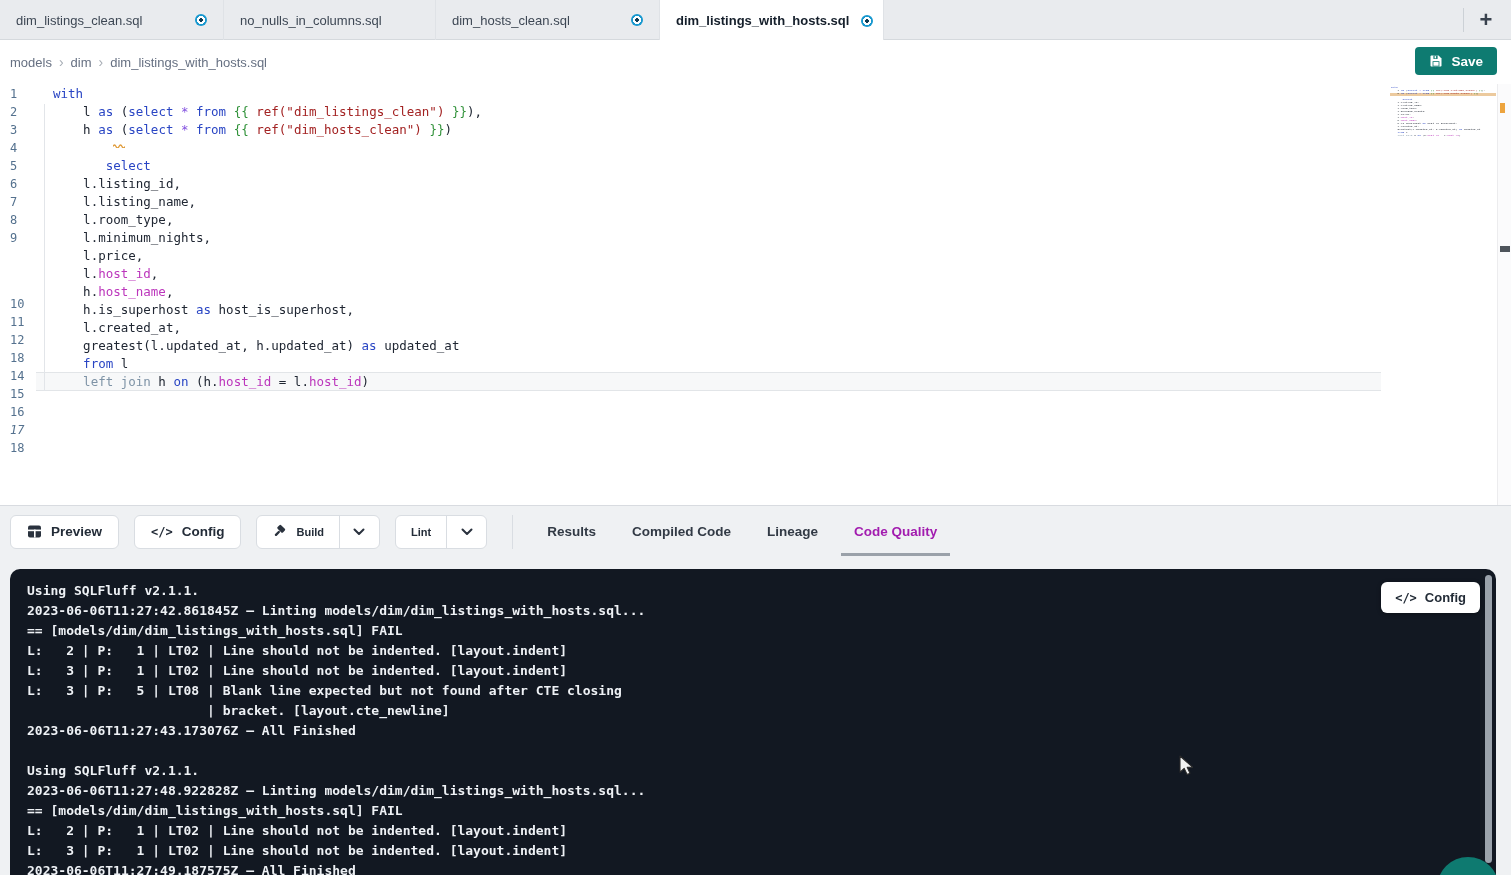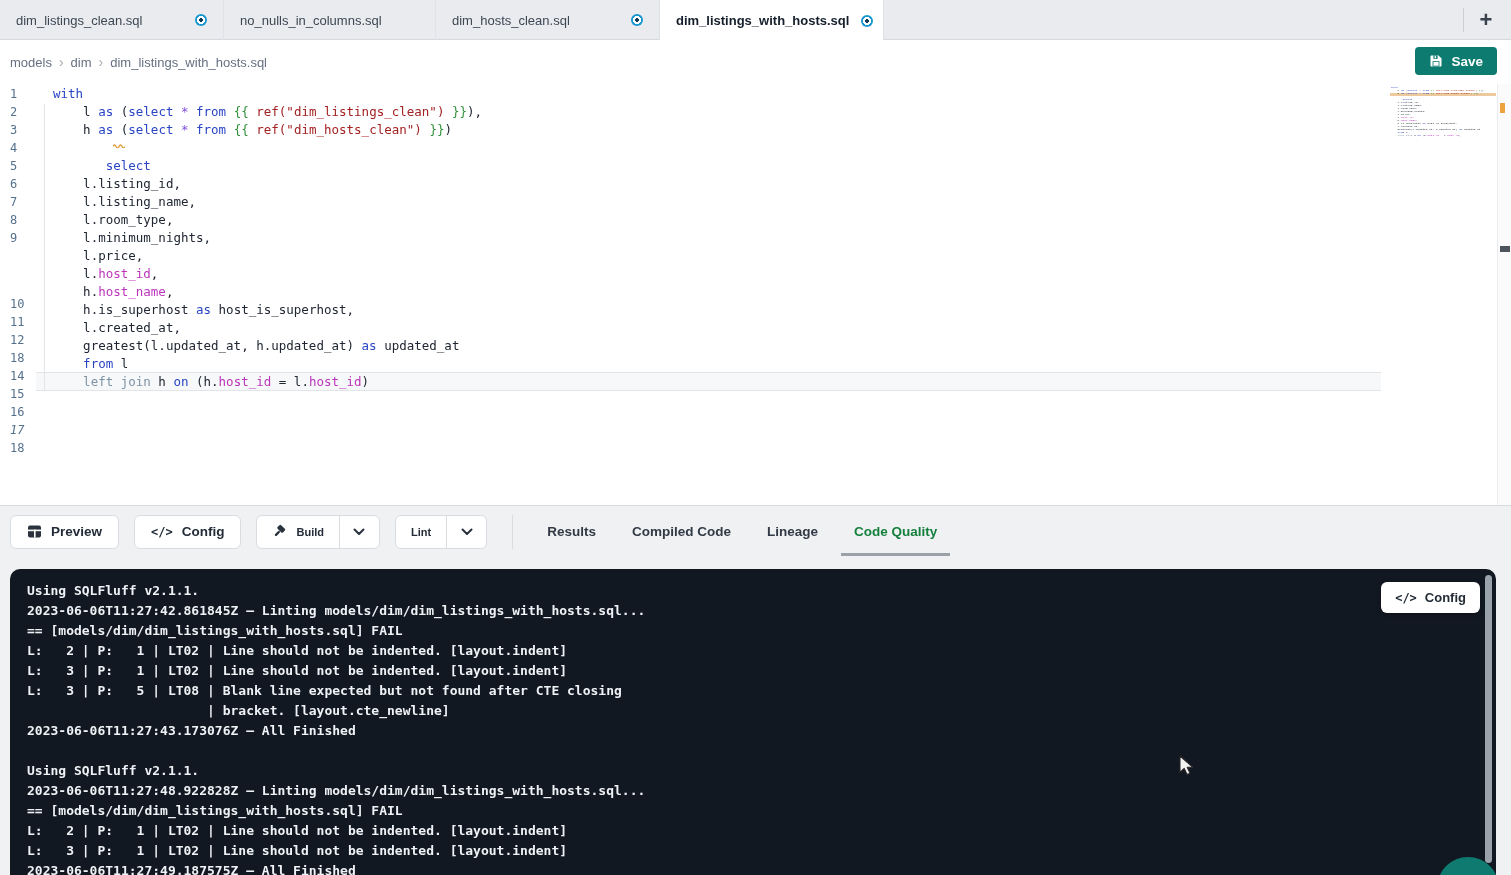--- a/index.html
+++ b/index.html
@@ -68,21 +68,21 @@
     font-size:13.5px; font-weight:600; cursor:pointer; }
   .btn-group { display:inline-flex; padding:0; }
   .btn-main { display:flex; align-items:center; gap:9px; padding:0 15px;
     font-size:11px; font-weight:600; cursor:pointer; }
   .btn-caret { border-left:1px solid #d9dde2; width:40px; display:flex;
     align-items:center; justify-content:center; cursor:pointer; }
   .toolbar-divider { width:1px; height:34px; background:#d9dde2; margin:0 4px 0 10px; }
   .rtabs { display:flex; gap:36px; margin-left:30px; height:51px; align-items:center; }
   .rtab { position:relative; height:51px; display:flex; align-items:center;
     font-size:13.5px; font-weight:600; color:#323a45; cursor:pointer; }
-  .rtab.active { color:#15803d; }
+  .rtab.active { color:#a21caf; }
   .rtab.active::after { content:""; position:absolute; left:-13px; right:-13px; bottom:1px;
     height:3px; background:#9aa1a9; }
 
   
   .terminal { position:absolute; left:10px; top:63px; width:1486px; height:330px;
     background:#121822; border-radius:10px; }
   .term-lines { padding:12px 0 0 17px; font:600 13px/20px "DejaVu Sans Mono", monospace;
     color:#eef1f5; white-space:pre; }
   .config-btn { position:absolute; top:13px; right:16px; height:31px; padding:0 14px;
     background:#fff; border:none; border-radius:6px; display:flex; align-items:center; gap:8px;

